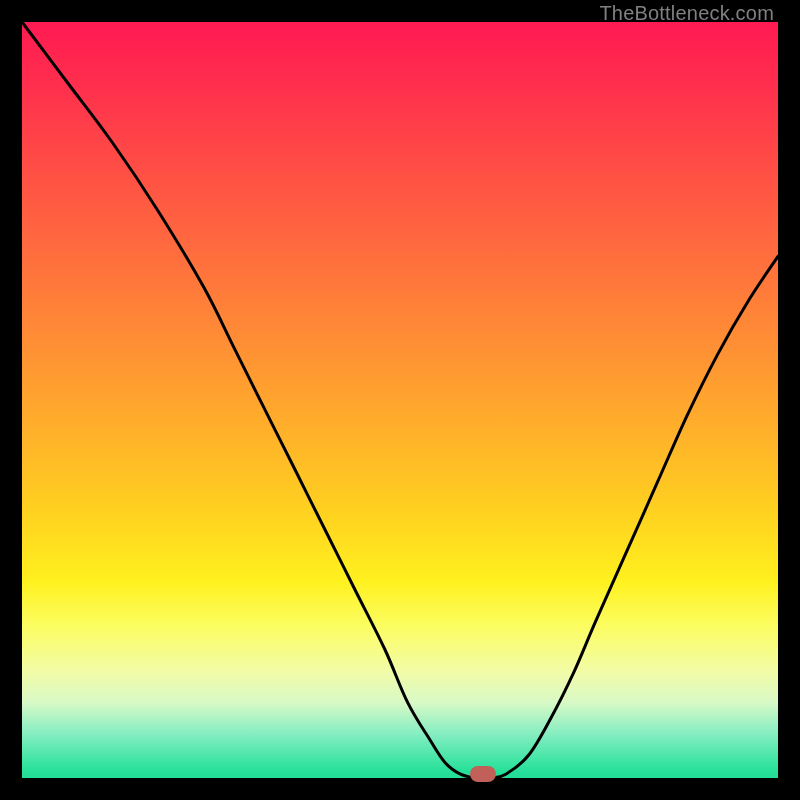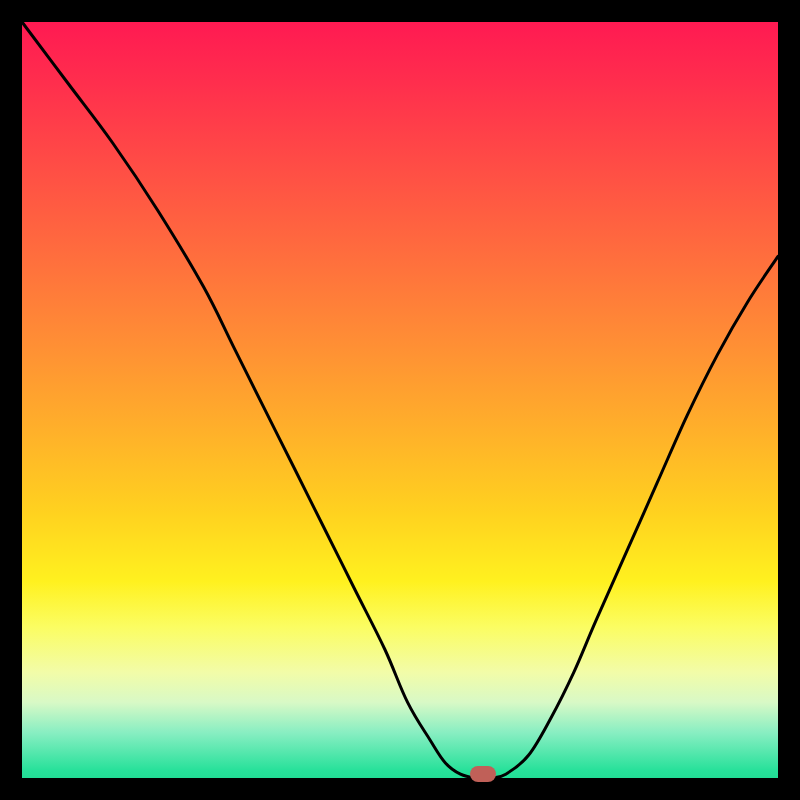--- a/index.html
+++ b/index.html
@@ -66,19 +66,20 @@
     height: 16px;
     background: #c06058;
     border-radius: 8px;
     transform: translate(-50%, -50%);
   }
 </style>
 </head>
 <body>
 
 <div class="frame">
+  <div class="watermark">TheBottleneck.com</div>
   <div class="plot">
     <svg class="curve" viewBox="0 0 756 756" preserveAspectRatio="none">
       <path id="curve-path" d="M 0.0 0.0 C 8.2 10.9, 29.0 38.7, 45.4 60.5 C 61.7 82.3, 74.4 97.8, 90.7 121.0 C 107.0 144.1, 119.8 163.1, 136.1 189.0 C 152.4 214.9, 167.8 240.1, 181.4 264.6 C 195.0 289.1, 200.8 303.3, 211.7 325.1 C 222.6 346.9, 231.0 363.8, 241.9 385.6 C 252.8 407.3, 261.3 424.3, 272.2 446.0 C 283.0 467.8, 291.5 484.7, 302.4 506.5 C 313.3 528.3, 321.8 545.2, 332.6 567.0 C 343.5 588.8, 353.4 607.1, 362.9 627.5 C 372.4 647.9, 377.4 664.1, 385.6 680.4 C 393.7 696.7, 401.4 707.3, 408.2 718.2 C 415.0 729.1, 417.9 734.8, 423.4 740.9 C 428.8 747.0, 433.0 749.5, 438.5 752.2 C 443.9 754.9, 448.2 755.3, 453.6 756.0 C 459.0 756.7, 463.3 756.7, 468.7 756.0 C 474.2 755.3, 477.0 756.3, 483.8 752.2 C 490.6 748.1, 498.4 743.5, 506.5 733.3 C 514.7 723.1, 521.0 710.5, 529.2 695.5 C 537.4 680.6, 543.7 667.9, 551.9 650.2 C 560.0 632.5, 565.0 619.0, 574.6 597.2 C 584.1 575.5, 593.9 553.7, 604.8 529.2 C 615.7 504.7, 624.2 485.7, 635.0 461.2 C 645.9 436.7, 654.4 416.3, 665.3 393.1 C 676.2 370.0, 684.6 353.1, 695.5 332.6 C 706.4 312.2, 714.9 297.4, 725.8 279.7 C 736.6 262.0, 750.6 242.5, 756.0 234.4" fill="none" stroke="#000" stroke-width="3" stroke-linecap="round" stroke-linejoin="round"></path>
     </svg>
     <div class="marker" id="min-marker" style="left: 461.16px; top: 752px;"></div>
   </div>
 </div>
 
 </body></html>

